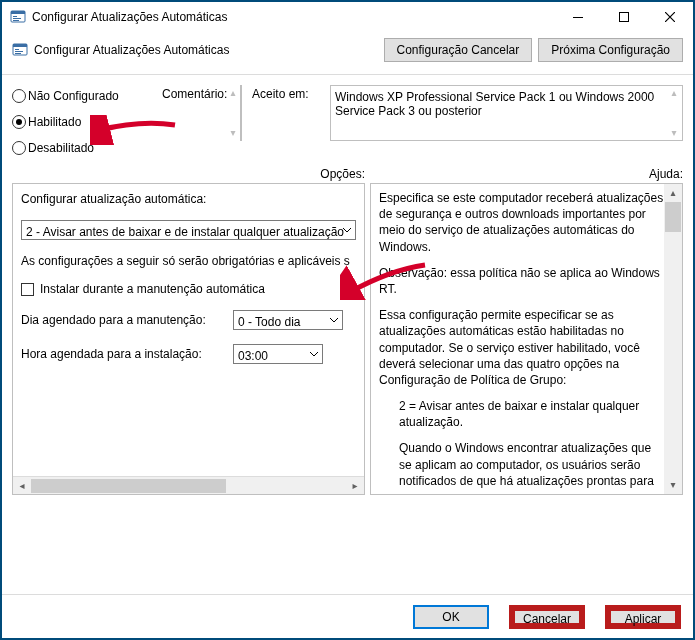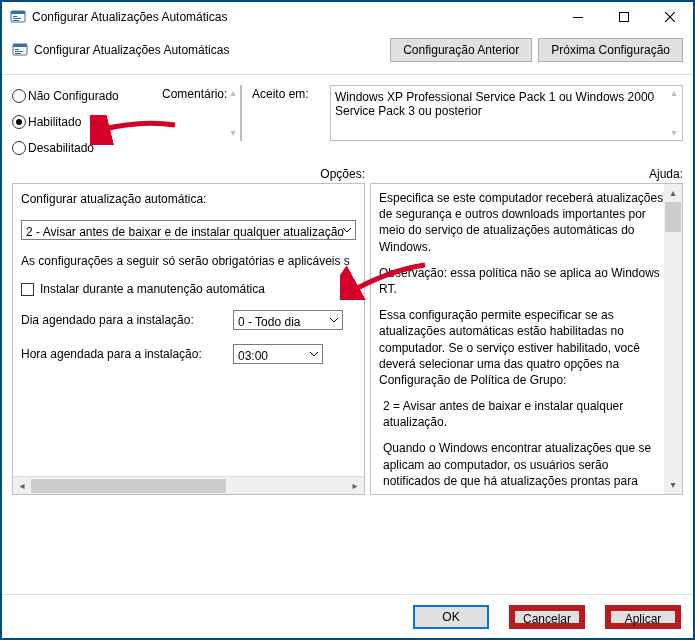--- a/index.html
+++ b/index.html
@@ -47,21 +47,21 @@
   .checkbox { width:13px; height:13px; border:1px solid #333; background:#fff; display:inline-block; }
   .opt-row { display:flex; align-items:center; gap:12px; }
   .col-left .hscroll { position:absolute; left:0; right:0; bottom:0; height:18px; background:#f0f0f0; display:flex; align-items:center; border-top:1px solid #dcdcdc; }
   .hscroll .hs-btn { width:18px; height:18px; display:flex; align-items:center; justify-content:center; background:#f0f0f0; color:#606060;}
   .hscroll .track { flex:1; height:18px; position:relative; }
   .hscroll .thumb { position:absolute; left:0; top:2px; height:14px; width:195px; background:#cdcdcd; }
 
   .col-right { flex:1; border:1px solid #bfbfbf; background:#fff; padding:6px 0 6px 8px; position:relative; overflow:hidden; }
   .col-right .r-inner { position:absolute; left:8px; right:18px; top:6px; bottom:6px; overflow:hidden; }
   .col-right p { margin:0 0 10px 0; line-height:1.35; }
-  .col-right .indent { margin-left:4px; }
+  .col-right .indent { margin-left:20px; }
   .col-right .vscroll { position:absolute; right:0; top:0; bottom:0; width:18px; background:#f0f0f0; display:flex; flex-direction:column; }
   .vscroll .vs-btn { height:18px; display:flex; align-items:center; justify-content:center; background:#f0f0f0; color:#606060;}
   .vscroll .vtrack { flex:1; position:relative; }
   .vscroll .vthumb { position:absolute; top:0; left:1px; right:1px; height:30px; background:#cdcdcd; }
 
   .footer { position:absolute; left:0; right:0; bottom:0; height:44px; border-top:1px solid #dcdcdc; display:flex; justify-content:flex-end; align-items:center; padding:0 12px; gap:20px; background:#fff;}
   .footer .btn { height:24px; min-width:76px; border:6px solid #b91c1c; background:#e1e1e1; }
   .footer .btn.primary { border:2px solid #0078d7; background:#e1e1e1; }
 
   
@@ -108,21 +108,21 @@
     <span class="icon">
       <svg width="16" height="16" viewBox="0 0 16 16">
             <rect x="1" y="2" width="14" height="11" rx="1" fill="#fff" stroke="#3a6ea5"></rect>
             <rect x="1" y="2" width="14" height="3" fill="#3a6ea5"></rect>
             <rect x="3" y="7" width="4" height="1" fill="#3a6ea5"></rect>
             <rect x="3" y="9" width="8" height="1" fill="#3a6ea5"></rect>
             <rect x="3" y="11" width="6" height="1" fill="#3a6ea5"></rect>
           </svg>
     </span>
     <span class="header-title">Configurar Atualizações Automáticas</span>
-    <button class="btn">Configuração Anterior</button>
+    <button class="btn">Configuração Cancelar</button>
     <button class="btn">Próxima Configuração</button>
   </div>
 
   <div class="state-area">
     <div class="state-col">
       <label class="radio-row">
         <span class="radio-outer"></span>
         <span>Não Configurado</span>
       </label>
       <label class="radio-row">
@@ -174,21 +174,21 @@
           <span class="dd-arrow"><svg width="8" height="8" viewBox="0 0 8 8">
                   <path d="M0 2 L4 6 L8 2" fill="none" stroke="#000"></path>
                 </svg></span>
         </div>
         <span class="label-text">As configurações a seguir só serão obrigatórias e aplicáveis s</span>
         <label class="cb-row">
           <span class="checkbox"></span>
           <span>Instalar durante a manutenção automática</span>
         </label>
         <div class="opt-row">
-          <span class="label-text" style="min-width:200px;">Dia agendado para a instalação:</span>
+          <span class="label-text" style="min-width:200px;">Dia agendado para a manutenção:</span>
           <div class="dropdown" style="width:110px;">
             <span class="dd-text">0 - Todo dia</span>
             <span class="dd-arrow"><svg width="8" height="8" viewBox="0 0 8 8">
                     <path d="M0 2 L4 6 L8 2" fill="none" stroke="#000"></path>
                   </svg></span>
           </div>
         </div>
         <div class="opt-row">
           <span class="label-text" style="min-width:200px;">Hora agendada para a instalação:</span>
           <div class="dropdown" style="width:90px;">

